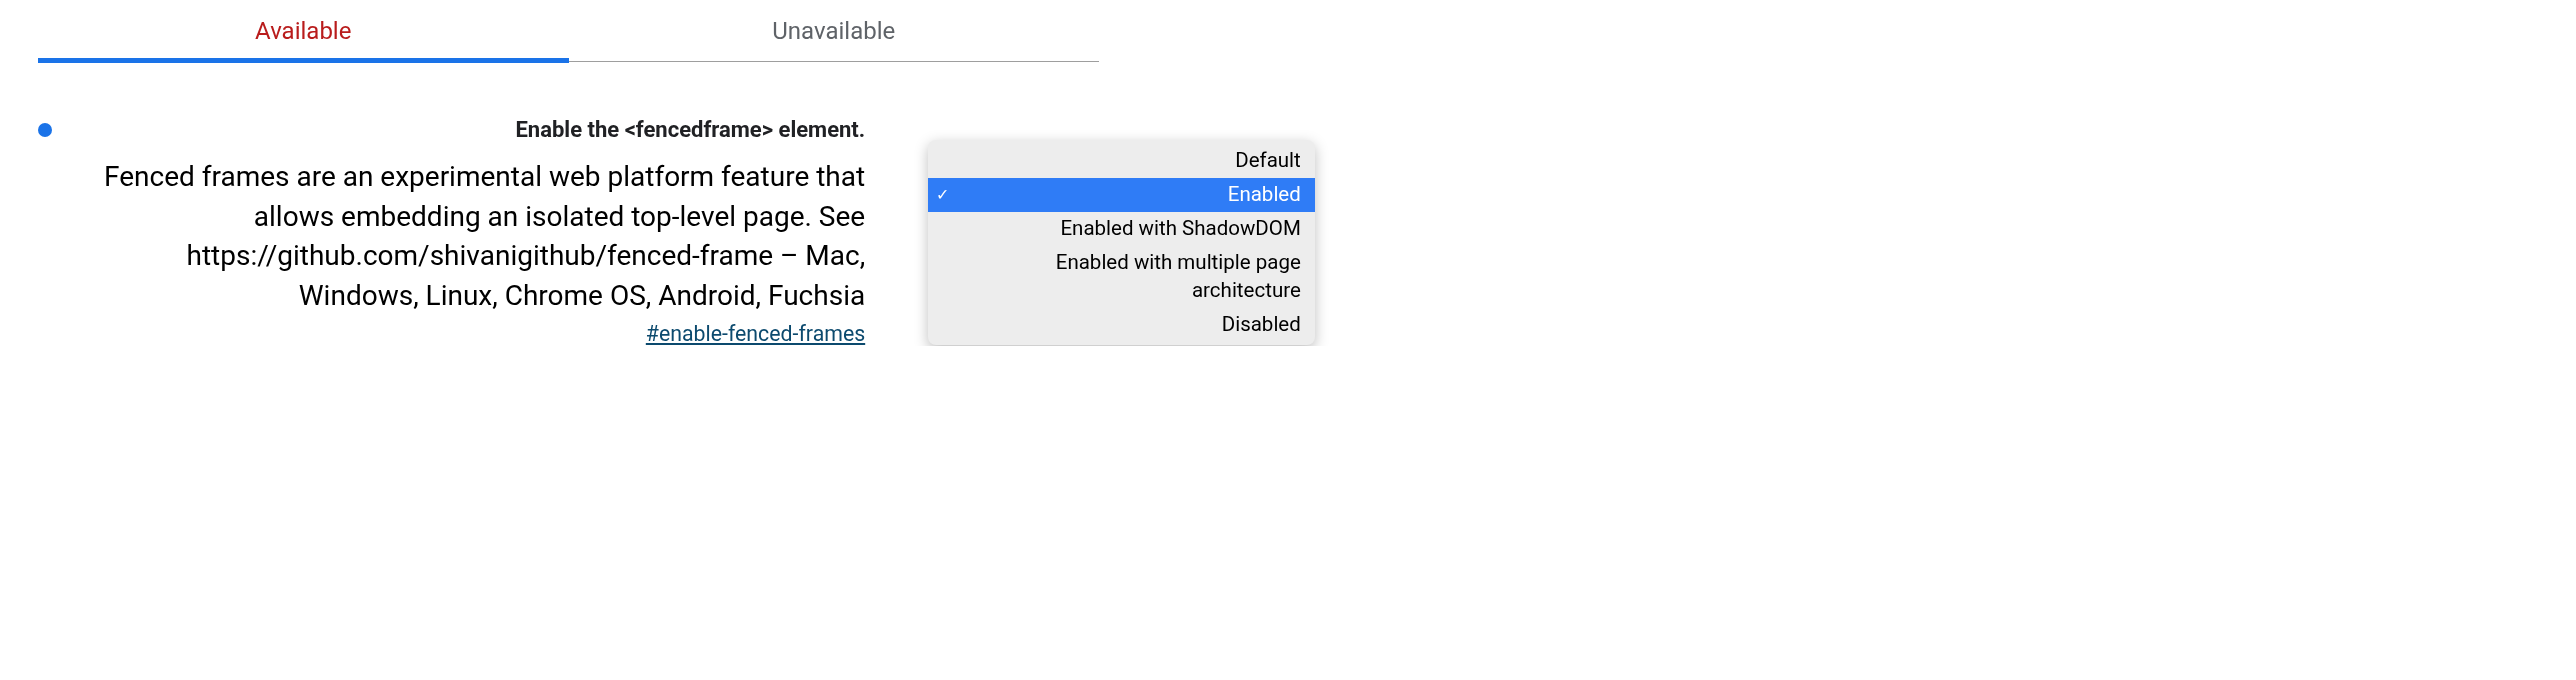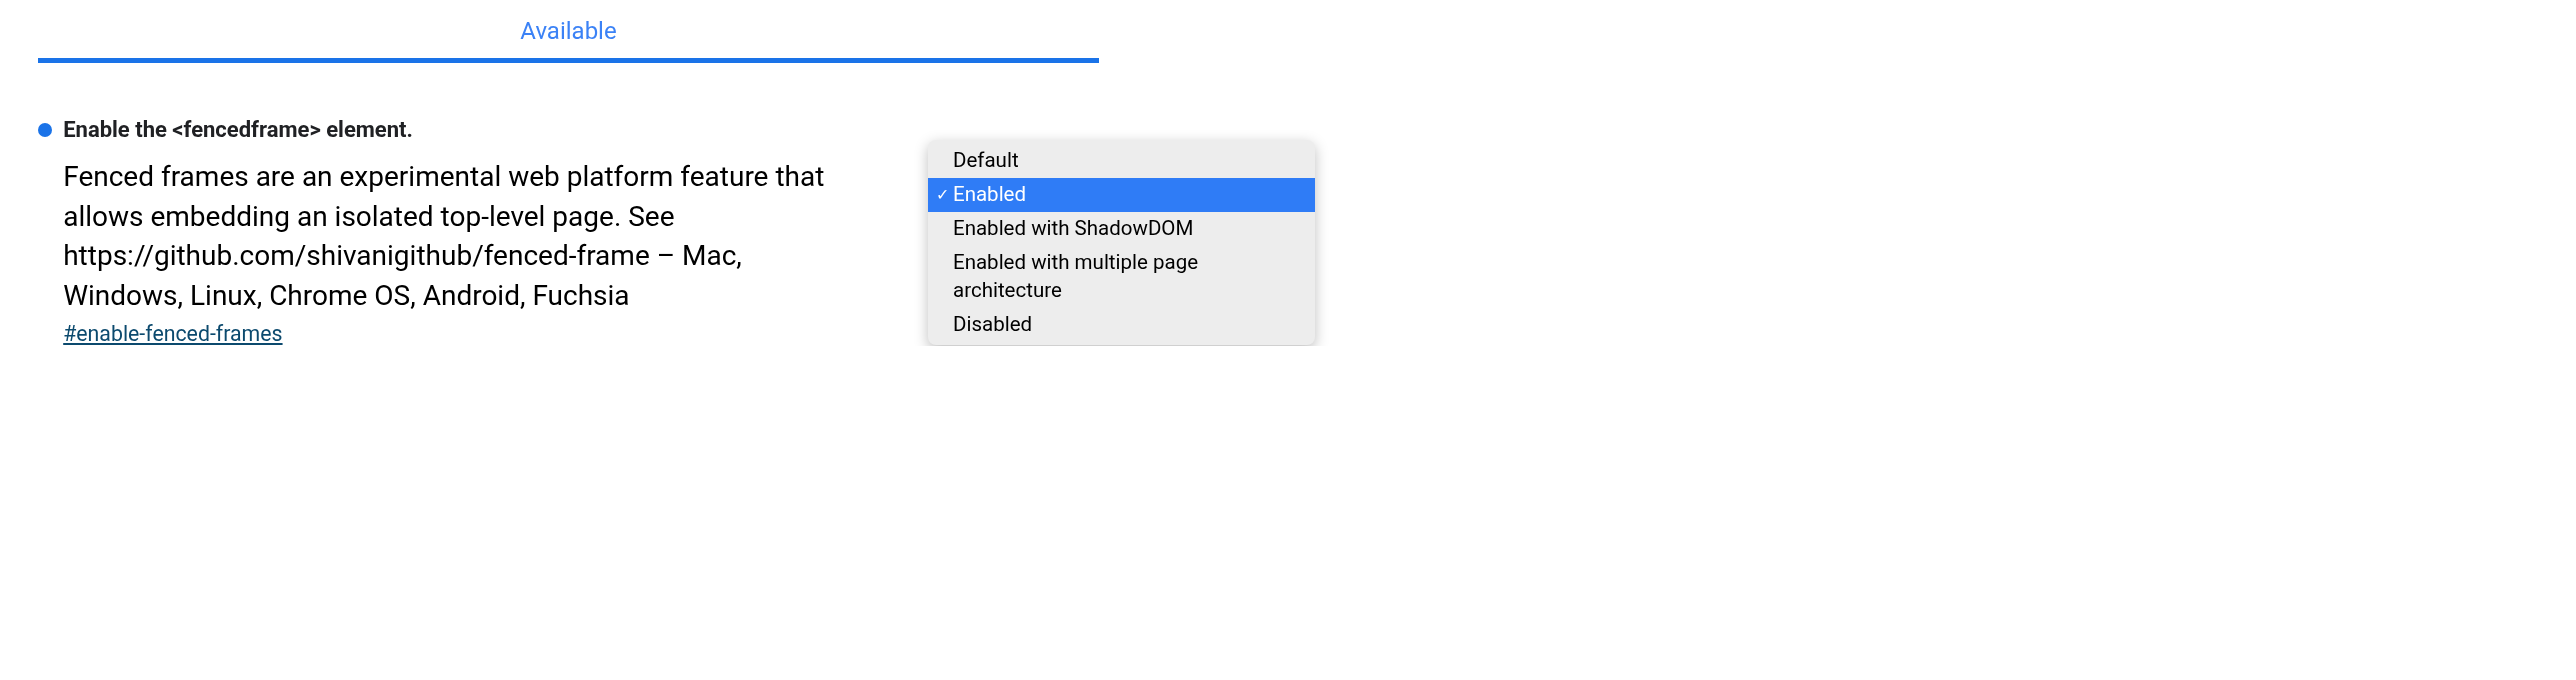--- a/index.html
+++ b/index.html
@@ -23,36 +23,37 @@
     }
     .tab {
       flex: 1;
       text-align: center;
       padding: 17.4px 0 16px 0;
       font-size: 24px;
       cursor: pointer;
       color: #5f6368;
     }
     .tab.active {
-      color: #3b82f6;
+      color: #b91c1c;
       position: relative;
     }
     .tab.active::after {
       content: "";
       position: absolute;
       bottom: -1.6px;
       left: 0;
       right: 0;
       height: 4.7px;
       background: #1a73e8;
     }
     .flag-entry {
       display: flex;
       margin-top: 54px;
       position: relative;
+      text-align: right;
     }
     .bullet {
       width: 14.2px;
       height: 14.2px;
       border-radius: 50%;
       background: #1a73e8;
       flex-shrink: 0;
       margin-top: 6.3px;
       margin-right: 11px;
     }
@@ -108,20 +109,21 @@
       top: 50%;
       transform: translateY(-50%);
       font-size: 16px;
     }
   </style>
 </head>
 <body>
 
 <div class="tabs">
   <div class="tab active">Available</div>
+  <div class="tab">Unavailable</div>
 </div>
 
 <div class="flag-entry">
   <div class="bullet"></div>
   <div class="flag-text">
     <div class="flag-title">Enable the &lt;fencedframe&gt; element.</div>
     <div class="flag-desc">Fenced frames are an experimental web platform feature that allows embedding an isolated top-level page. See https://github.com/shivanigithub/fenced-frame – Mac, Windows, Linux, Chrome OS, Android, Fuchsia</div>
     <a class="flag-anchor">#enable-fenced-frames</a>
   </div>
 

